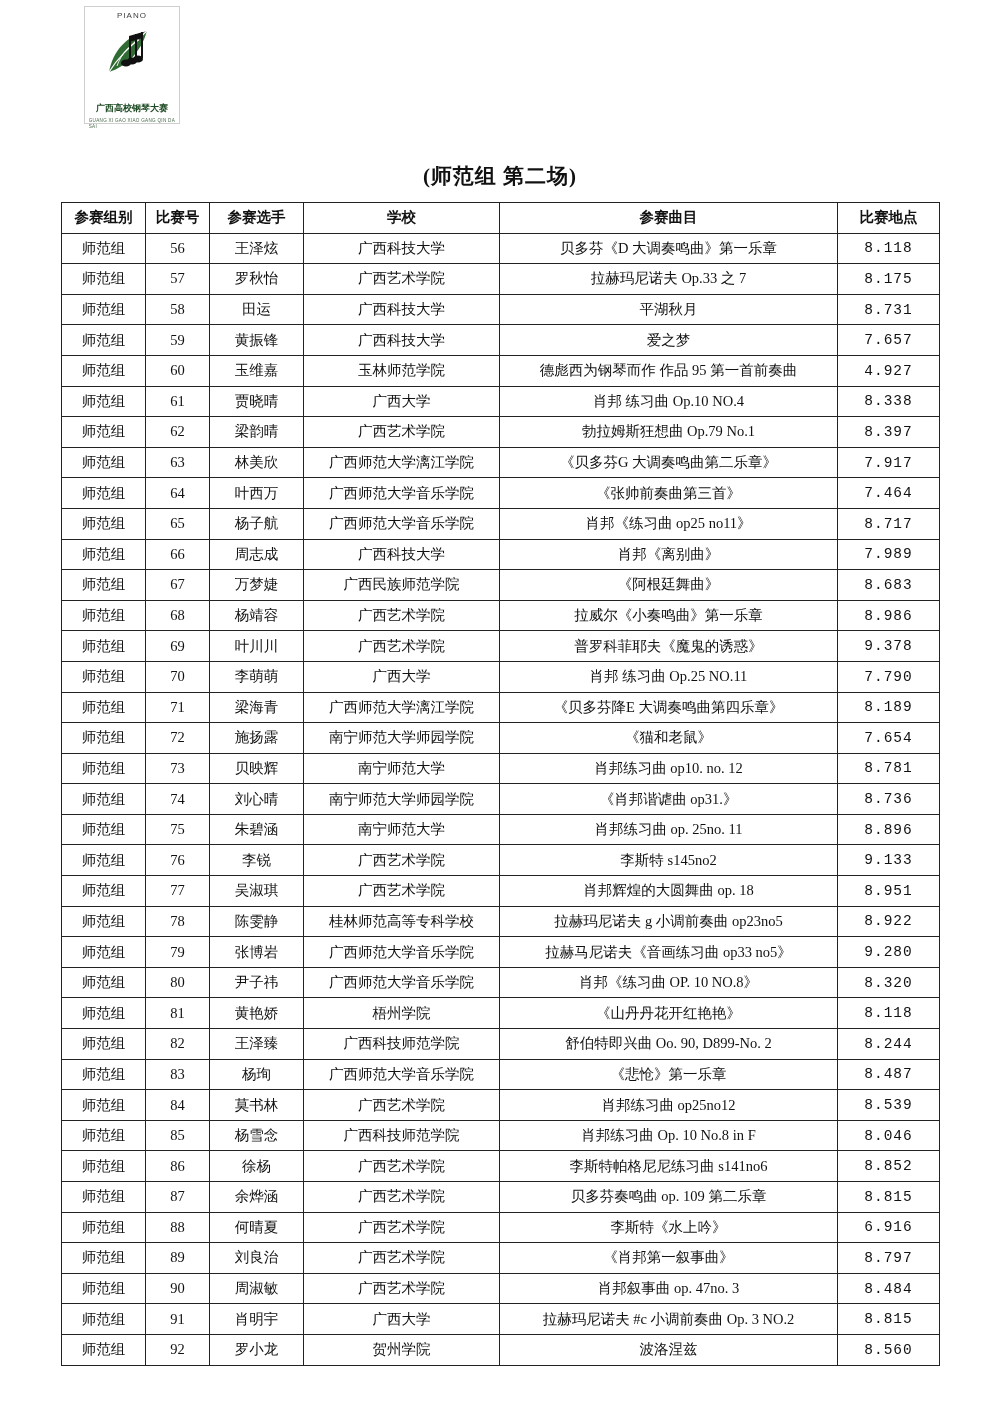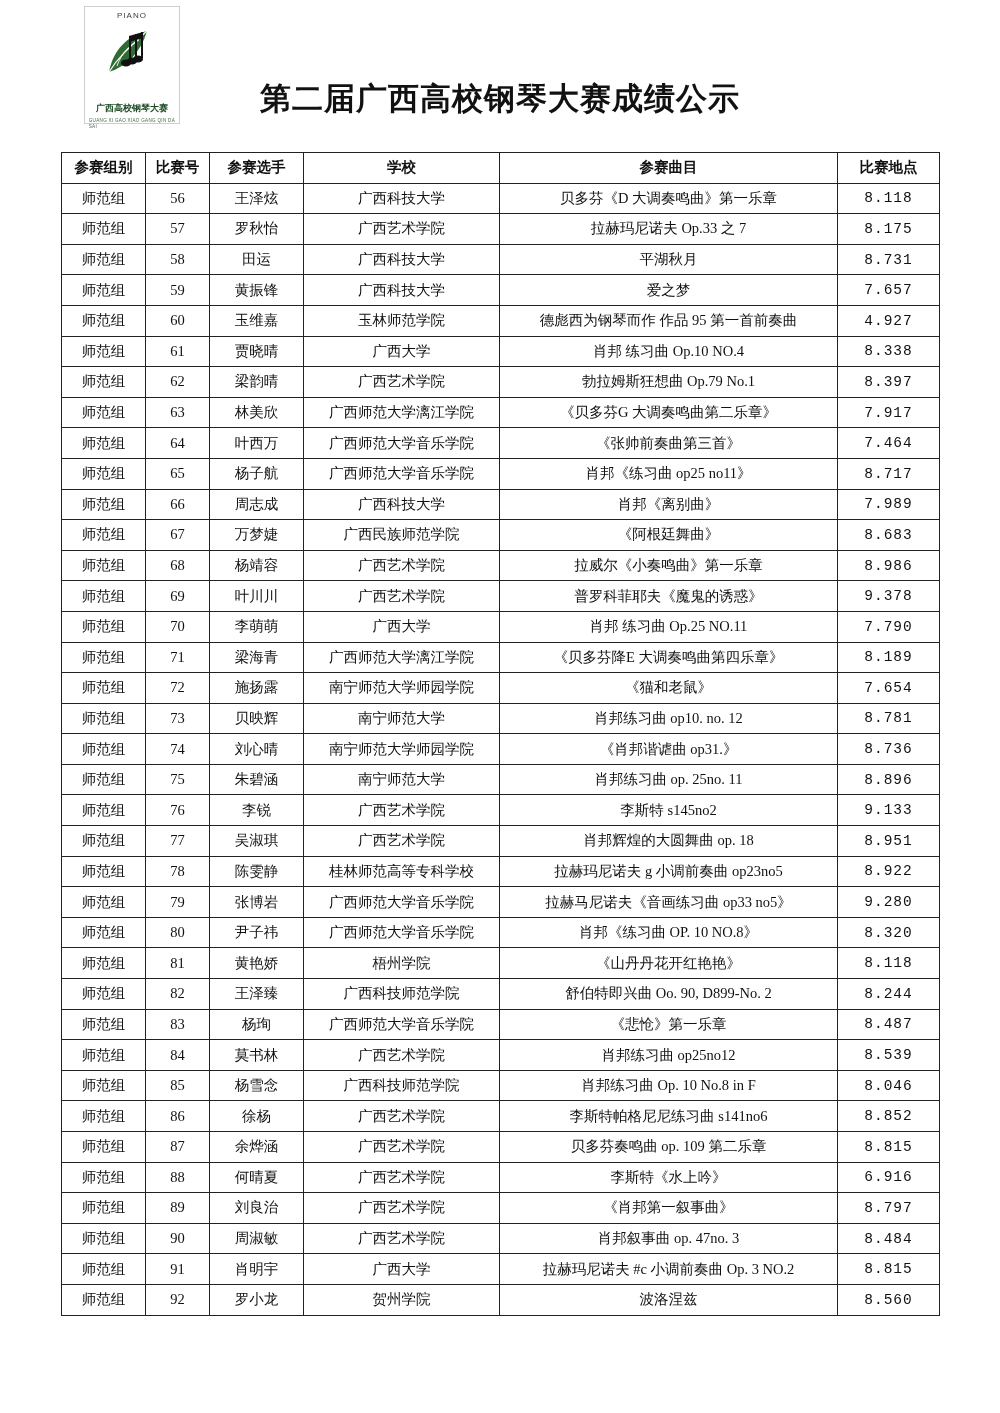--- a/index.html
+++ b/index.html
@@ -159,23 +159,23 @@
             <ellipse cx="23" cy="41" rx="5" ry="3.6"></ellipse>
             <ellipse cx="29" cy="39" rx="5" ry="3.6"></ellipse>
             <ellipse cx="35" cy="37" rx="5" ry="3.6"></ellipse>
           </g>
         </svg>
       </div>
       <div class="logo-cn">广西高校钢琴大赛</div>
       <div class="logo-py">GUANG XI GAO XIAO GANG QIN DA SAI</div>
     </div>
 
-    <div class="title-main">第二届广西高校钢琴大赛成绩公示</div>
   </div>
 
+  <div class="title-sub">(师范组 第二场)</div>
 
 
   <div class="table-wrap">
     <table class="results">
       <colgroup>
         <col class="c-group">
           <col class="c-no">
           <col class="c-name">
         <col class="c-school">
           <col class="c-piece">

